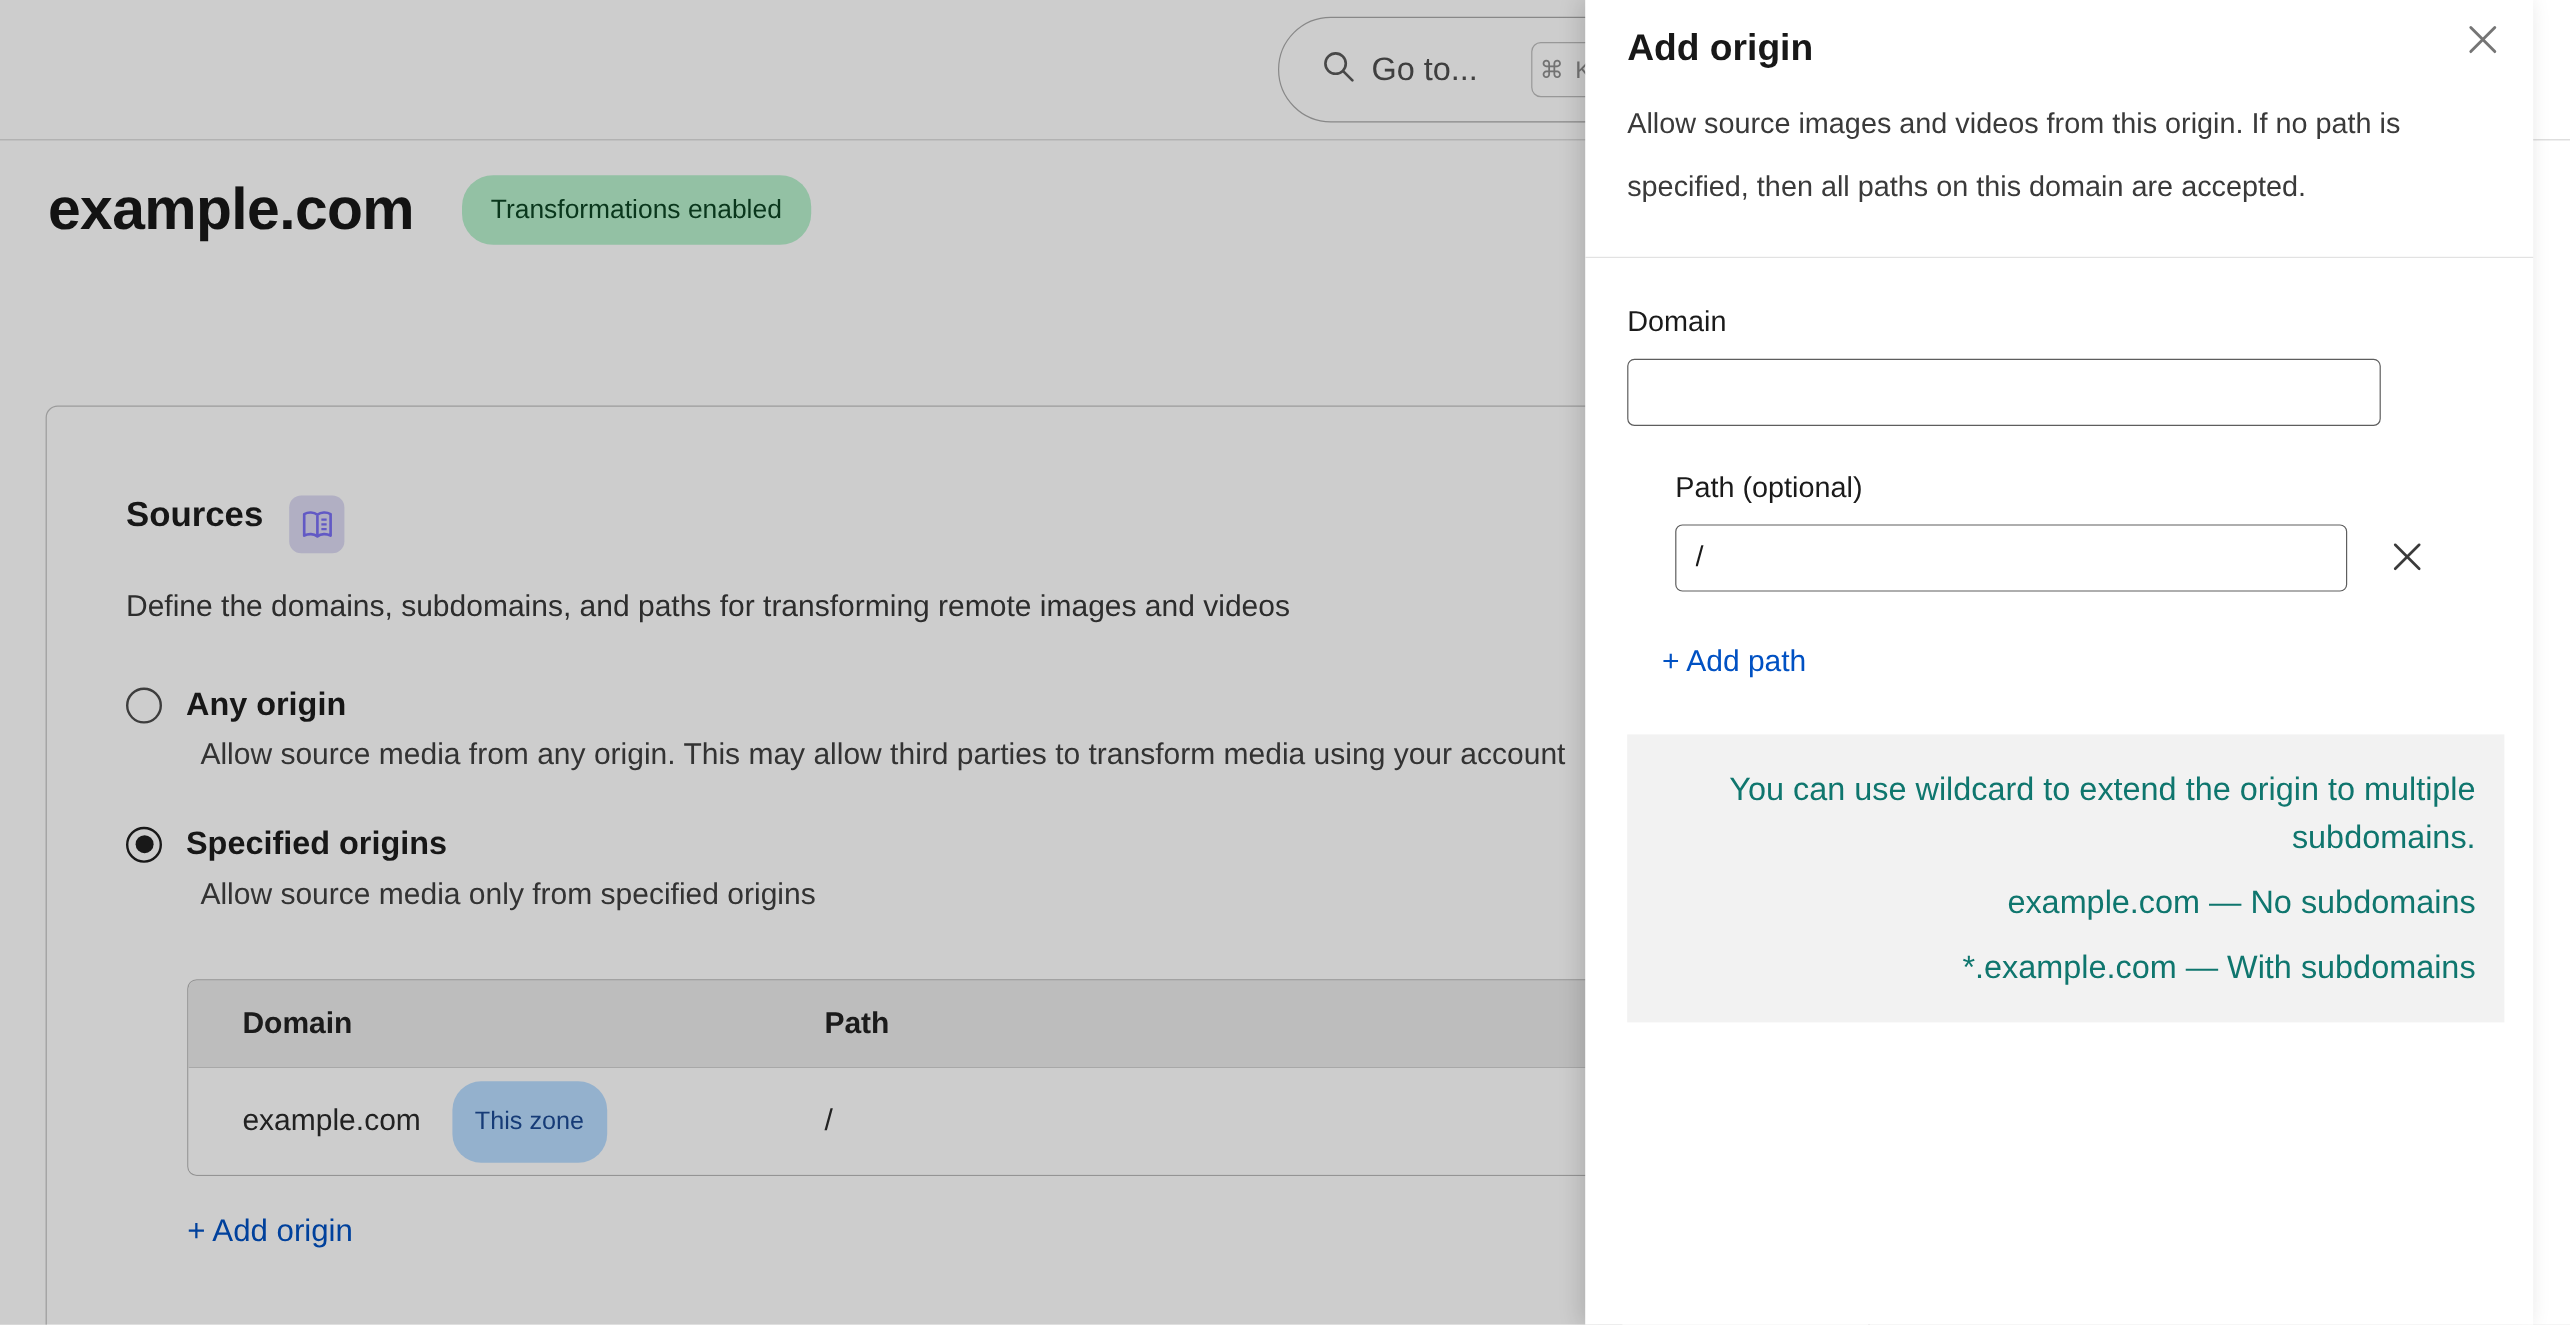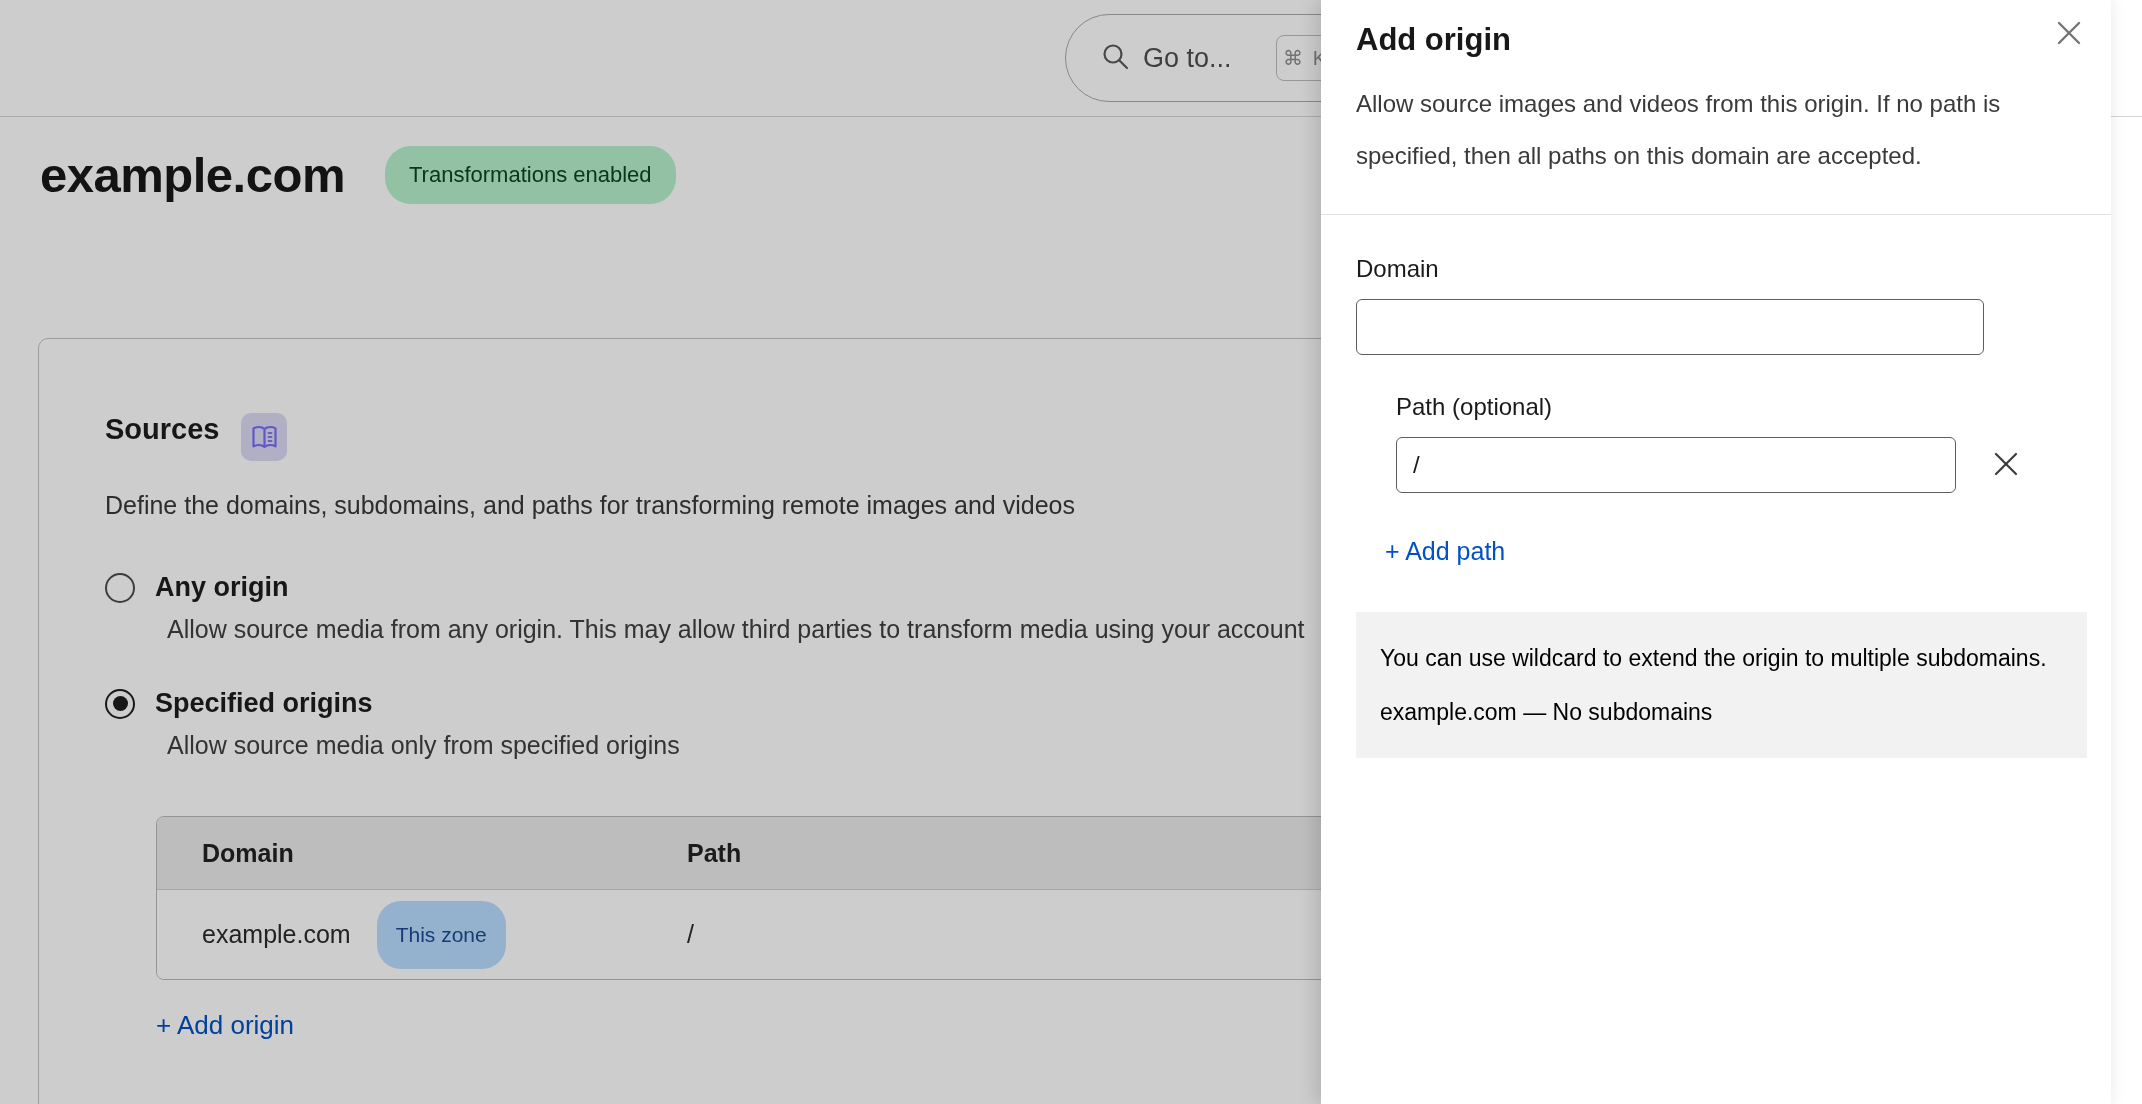--- a/index.html
+++ b/index.html
@@ -110,21 +110,21 @@
   .path-row { display: flex; align-items: center; margin-top: 16px; }
   .path-row .text-input { margin-top: 0; width: 560px; }
   .remove-path {
     margin-left: 30px; width: 40px; height: 40px; background: none; border: none; cursor: pointer;
     display: flex; align-items: center; justify-content: center;
   }
   .add-path { margin-top: 44px; font-size: 25px; color: #0051c3; cursor: pointer; display: inline-block; margin-left: 29px; }
 
   .info-box {
     margin-top: 46px; background: #f2f2f2; padding: 26px 24px;
-    font-size: 23px; line-height: 40px; color: #000000;
+    font-size: 27px; line-height: 40px; color: #0f766e; text-align: right;
   }
   .info-box p + p { margin-top: 14px; }
 </style>
 </head>
 <body>
 
 <div class="content">
 
   <div class="topbar">
     <div class="search-pill">
@@ -229,14 +229,15 @@
         </span>
       </button>
     </div>
   </div>
 
   <span class="add-path">+ Add path</span>
 
   <div class="info-box">
     <p>You can use wildcard to extend the origin to multiple subdomains.</p>
     <p>example.com — No subdomains</p>
+    <p>*.example.com — With subdomains</p>
   </div>
 </div>
 
 </body></html>

